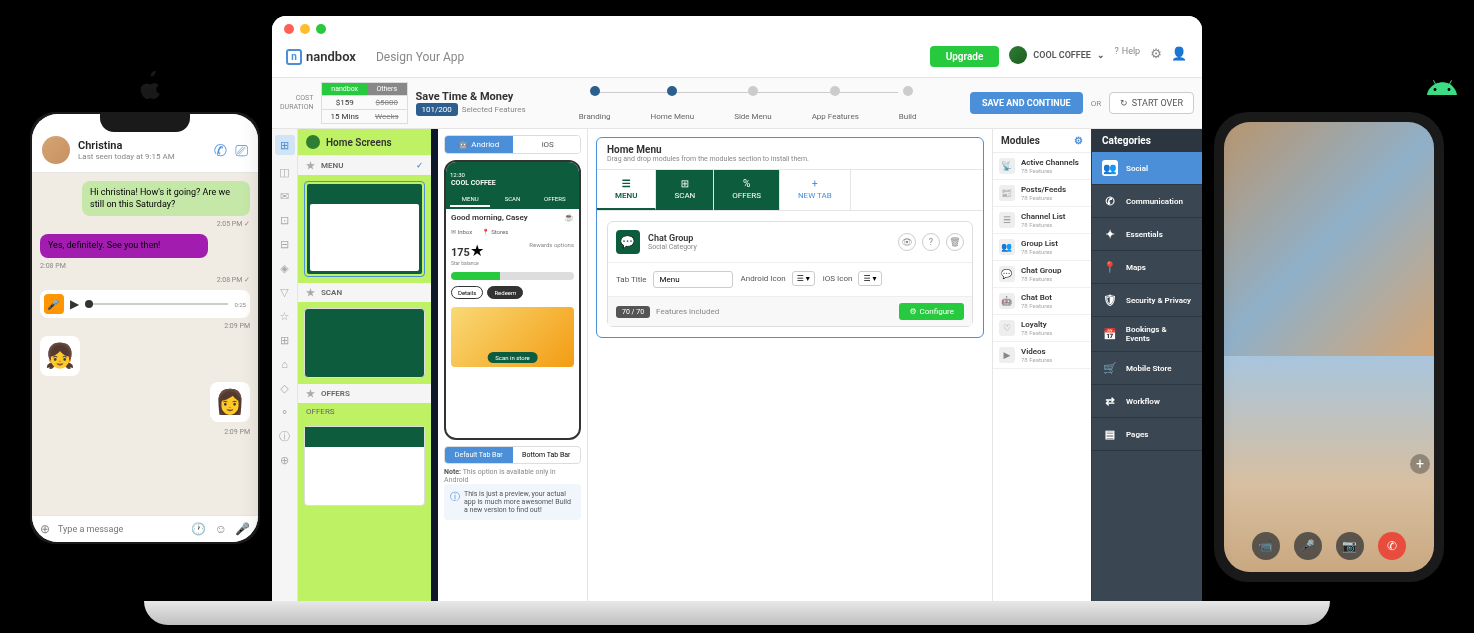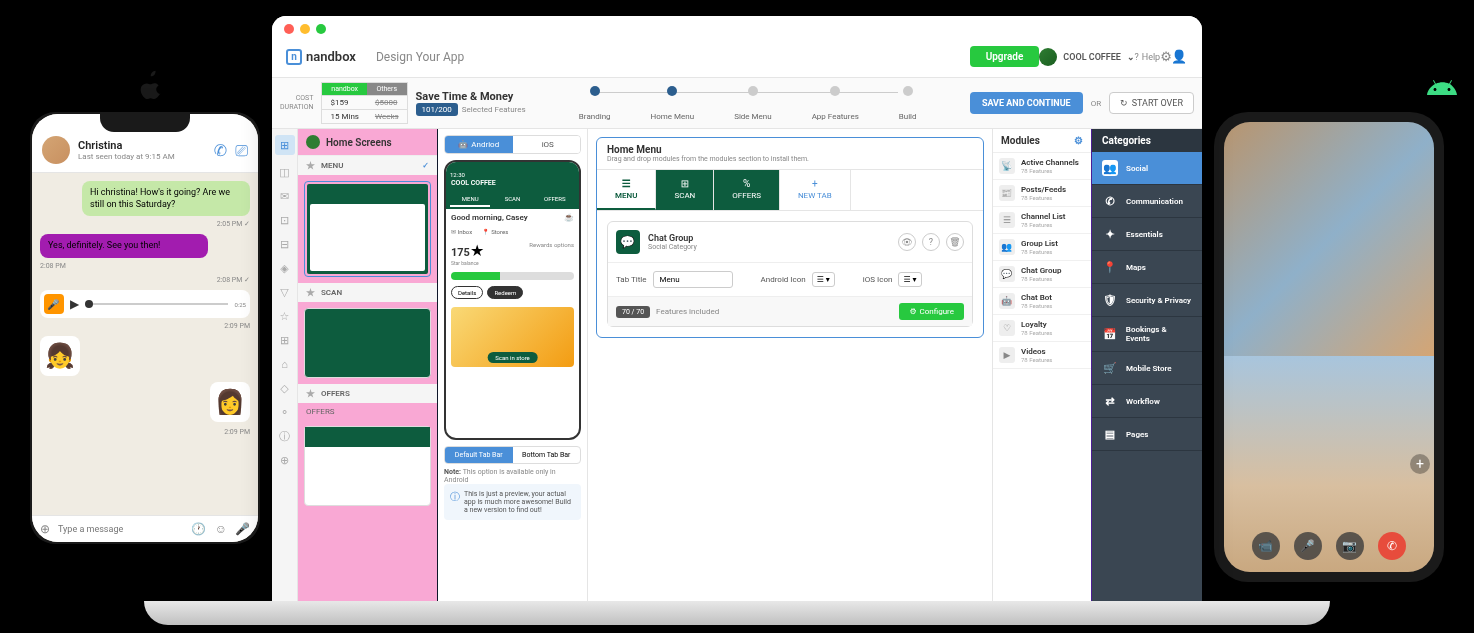--- a/index.html
+++ b/index.html
@@ -50,55 +50,55 @@
 .laptop{position:absolute;left:272px;top:16px;width:930px;height:590px;background:#fff;border-radius:14px 14px 0 0;box-shadow:0 0 30px rgba(0,0,0,.3);overflow:hidden}
 .laptop-base{position:absolute;left:144px;bottom:8px;width:1186px;height:24px;background:linear-gradient(180deg,#e8e8e8,#c0c0c0);border-radius:0 0 40px 40px}
 .mac-dots{padding:8px 12px;display:flex;gap:6px;background:#fff}
 .mac-dots span{width:10px;height:10px;border-radius:50%}
 .mac-dots .r{background:#ff5f56}.mac-dots .y{background:#ffbd2e}.mac-dots .g{background:#27c93f}
 
 .app-header{display:flex;align-items:center;padding:4px 14px 10px;gap:20px;border-bottom:1px solid #e5e5e5}
 .logo{display:flex;align-items:center;gap:4px;font-size:13px;font-weight:600;color:#333}
 .logo-icon{width:16px;height:16px;border:2px solid #4a8fd8;border-radius:3px;display:flex;align-items:center;justify-content:center;color:#4a8fd8;font-size:10px;font-weight:bold}
 .breadcrumb{color:#888;font-size:12px}
-.header-right{margin-left:auto;display:flex;align-items:center;}
+.header-right{margin-left:auto;display:flex;align-items:flex-start;gap:10px}
 .upgrade-btn{background:#27c93f;color:#fff;padding:5px 16px;border-radius:4px;font-size:10px;font-weight:600;border:none}
 .user-chip{display:flex;align-items:center;gap:6px;font-size:9px;color:#555;font-weight:600}
 .user-av{width:18px;height:18px;border-radius:50%;background:linear-gradient(135deg,#2e7d32,#1b5e20)}
 .help-link{font-size:9px;color:#888;display:flex;align-items:center;gap:3px}
 .gear-ic,.user-ic{color:#888;font-size:13px}
 
 .sub-header{display:flex;align-items:center;padding:4px 8px;gap:8px;border-bottom:1px solid #e5e5e5;background:#fafafa}
 .cost-box{display:flex;flex-direction:column;font-size:7px;color:#888;text-align:right;line-height:1.3}
 .cost-table{display:flex;gap:0;border:1px solid #ddd;font-size:8px}
 .cost-col{display:flex;flex-direction:column}
 .cost-hdr{padding:2px 8px;font-size:7px;text-align:center;color:#fff}
 .cost-hdr.nand{background:#27c93f}
 .cost-hdr.oth{background:#888}
-.cost-val{padding:2px 8px;text-align:left;color:#333;border-top:1px solid #ddd}
+.cost-val{padding:2px 8px;text-align:center;color:#333;border-top:1px solid #ddd}
 .cost-val.strike{text-decoration:line-through;color:#888}
 .save-title{font-size:11px;font-weight:700;color:#333}
 .feat-badge{background:#2c5e8e;color:#fff;font-size:8px;padding:2px 6px;border-radius:3px}
 .feat-txt{font-size:8px;color:#888}
 .steps{flex:1;display:flex;justify-content:center;gap:40px;align-items:center;position:relative}
 .steps::before{content:'';position:absolute;top:6px;left:15%;right:15%;height:1px;background:#ccc}
 .step{display:flex;flex-direction:column;align-items:center;gap:16px;position:relative;z-index:1}
 .step-dot{width:10px;height:10px;border-radius:50%;background:#ccc}
 .step.done .step-dot{background:#2c5e8e}
 .step-lbl{font-size:8px;color:#666}
 .save-cont-btn{background:#4a8fd8;color:#fff;padding:6px 12px;border-radius:4px;font-size:9px;font-weight:700;border:none}
 .or-txt{font-size:8px;color:#888}
 .start-over-btn{background:#fff;border:1px solid #ccc;padding:5px 10px;border-radius:4px;font-size:9px;color:#555;display:flex;align-items:center;gap:4px}
 
 .builder-body{display:flex;height:calc(100% - 95px)}
 .rail{width:26px;background:#f5f5f5;border-right:1px solid #e5e5e5;display:flex;flex-direction:column;align-items:center;padding-top:6px;gap:10px}
 .rail-ic{width:14px;height:14px;color:#aaa;font-size:11px;display:flex;align-items:center;justify-content:center}
 .rail-ic.active{background:#d0e4f5;color:#4a8fd8;width:20px;height:20px;border-radius:3px}
 
-.screens-panel{width:140px;border-right:1px solid #0f172a;background:#f9a8d4;overflow-y:auto}
+.screens-panel{width:140px;border-right:7px solid #0f172a;background:#bef264;overflow-y:auto}
 .screens-hdr{display:flex;align-items:center;gap:6px;padding:6px 8px;font-size:10px;font-weight:600;color:#333;border-bottom:1px solid #eee}
 .coffee-ic{width:14px;height:14px;background:#2e7d32;border-radius:50%}
 .section-hdr{display:flex;align-items:center;gap:6px;padding:4px 8px;background:#f5f5f5;font-size:8px;color:#666;font-weight:600}
 .star-ic{color:#aaa;font-size:10px}
 .thumb{margin:6px;border:1px solid #4a8fd8;border-radius:4px;padding:2px;position:relative}
 .thumb-inner{background:#0d5c3e;height:90px;border-radius:2px;position:relative;overflow:hidden}
 .thumb-white{position:absolute;top:20px;left:3px;right:3px;bottom:3px;background:#fff;border-radius:2px}
 .thumb2{margin:6px;border:1px solid #ddd;border-radius:4px;height:70px;background:#0d5c3e;position:relative;overflow:hidden}
 .thumb3{margin:6px;border:1px solid #ddd;border-radius:4px;height:80px;background:#fff;position:relative}
 .thumb3-top{height:20px;background:#0d5c3e}
@@ -145,21 +145,21 @@
 .cfg-tab:not(.act){background:#0d5c3e;color:#fff}
 .cfg-tab:not(.act).new{background:#fff;color:#4a8fd8}
 .cfg-tab-ic{font-size:10px}
 .module-card{margin:10px;border:1px solid #ddd;border-radius:6px}
 .mod-hdr{display:flex;align-items:center;padding:8px;gap:8px;border-bottom:1px solid #eee}
 .mod-ic{width:24px;height:24px;background:#0d5c3e;border-radius:4px;display:flex;align-items:center;justify-content:center;color:#fff;font-size:12px}
 .mod-name{font-size:9px;font-weight:600;color:#333}
 .mod-cat{font-size:7px;color:#888}
 .mod-actions{margin-left:auto;display:flex;gap:6px}
 .mod-act-ic{width:18px;height:18px;border:1px solid #ccc;border-radius:50%;display:flex;align-items:center;justify-content:center;font-size:9px;color:#888}
-.mod-body{padding:8px;display:flex;gap:28px;flex-wrap:wrap;align-items:center}
+.mod-body{padding:8px;display:flex;gap:8px;flex-wrap:wrap;align-items:flex-start}
 .fld{display:flex;align-items:center;gap:6px}
 .fld-lbl{font-size:8px;color:#555}
 .fld-input{border:1px solid #ccc;border-radius:3px;padding:3px 6px;font-size:8px;width:80px}
 .icon-sel{border:1px solid #ccc;border-radius:3px;padding:2px 4px;display:flex;align-items:center;gap:4px;font-size:8px}
 .mod-footer{display:flex;align-items:center;padding:6px 8px;background:#f8f8f8;border-top:1px solid #eee}
 .feat-count{background:#555;color:#fff;font-size:7px;padding:2px 6px;border-radius:3px}
 .feat-inc{font-size:8px;color:#888;margin-left:6px}
 .config-btn{margin-left:auto;background:#27c93f;color:#fff;font-size:8px;padding:4px 10px;border-radius:3px;border:none;display:flex;align-items:center;gap:3px}
 
 .modules-panel{width:100px;border-left:1px solid #e5e5e5;border-right:1px solid #4c1d95}

